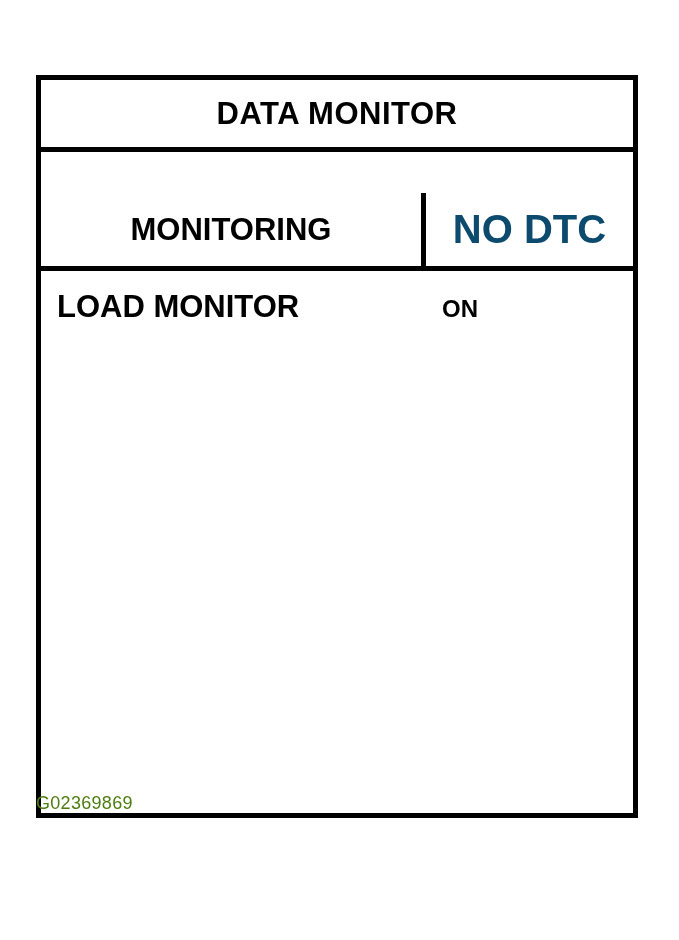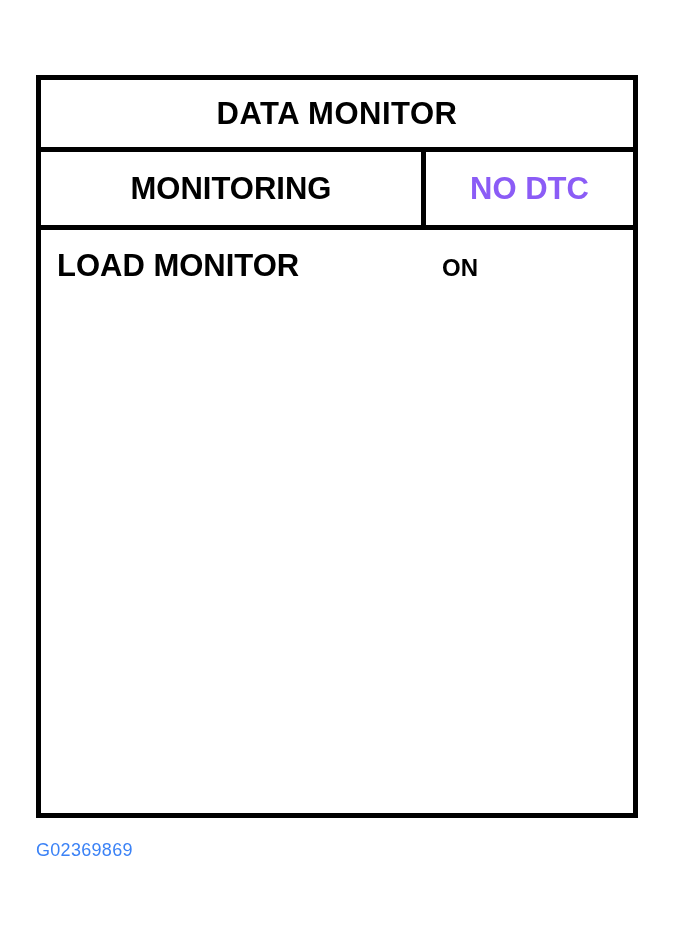--- a/index.html
+++ b/index.html
@@ -50,20 +50,21 @@
     color: #000000;
     font-family: "Liberation Sans", sans-serif;
   }
 
   .status-row {
     height: 78px;
     box-sizing: border-box;
     border-bottom: 5px solid #000000;
     display: flex;
     align-items: stretch;
+    margin-top: 41px;
   }
 
   .status-mode {
     flex: 0 0 385px;
     box-sizing: border-box;
     border-right: 5px solid #000000;
     display: flex;
     align-items: center;
     justify-content: center;
   }
@@ -75,23 +76,23 @@
   }
 
   .status-dtc {
     flex: 1 1 auto;
     display: flex;
     align-items: center;
     justify-content: center;
   }
 
   .status-dtc-text {
-    font-size: 31px;
+    font-size: 40px;
     font-weight: bold;
-    color: #8b5cf6;
+    color: #0c4a6e;
   }
 
   .data-area {
     flex: 1 1 auto;
     box-sizing: border-box;
     padding: 18px 0 0 0;
     position: relative;
   }
 
   .data-row {
@@ -113,23 +114,23 @@
     flex: 1 1 auto;
     font-size: 24px;
     font-weight: bold;
     color: #000000;
     white-space: nowrap;
   }
 
   .figure-id {
     position: absolute;
     left: 36px;
-    top: 840px;
+    top: 793px;
     font-size: 18px;
-    color: #3b82f6;
+    color: #4d7c0f;
     font-family: "Liberation Sans", sans-serif;
     letter-spacing: 0.3px;
   }
 </style>
 </head>
 <body>
 
 <div class="screen-wrap">
   <div class="scan-screen">
 

